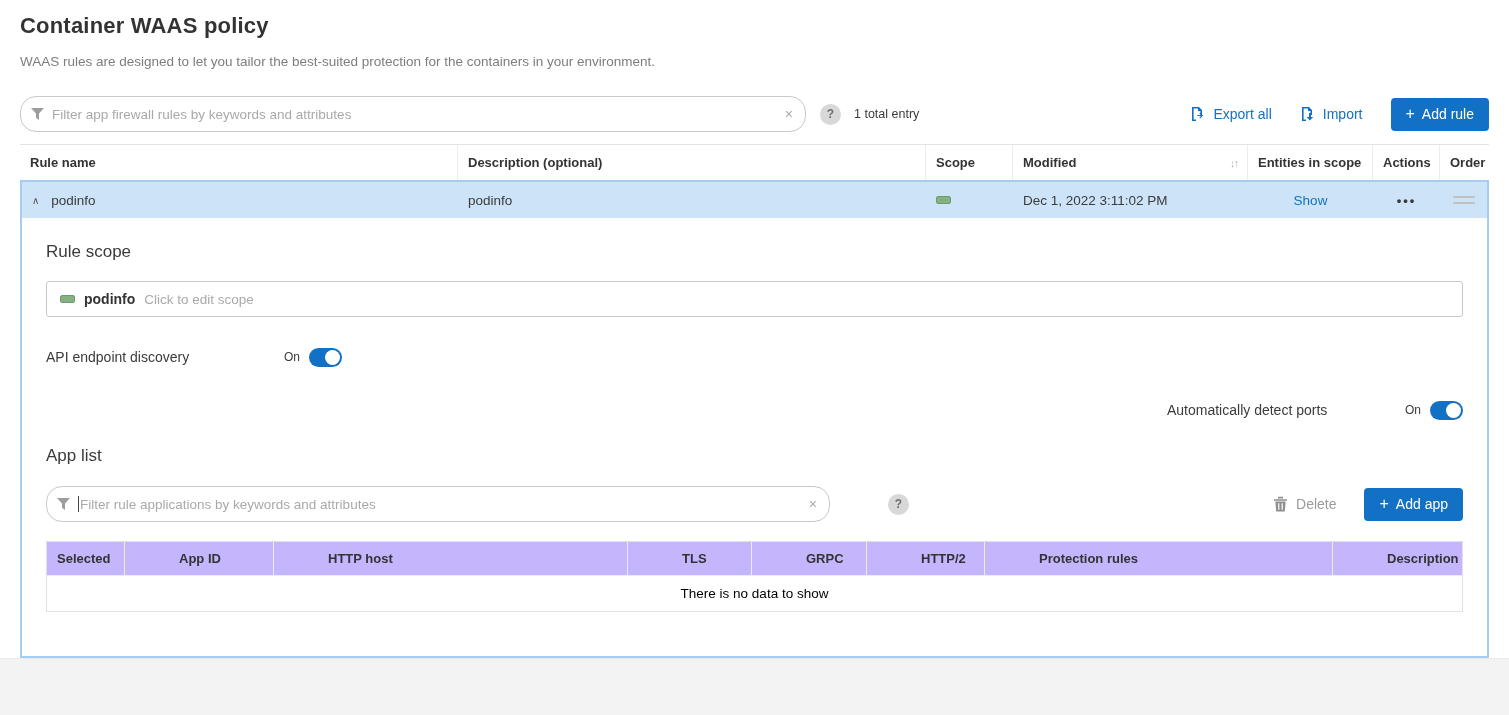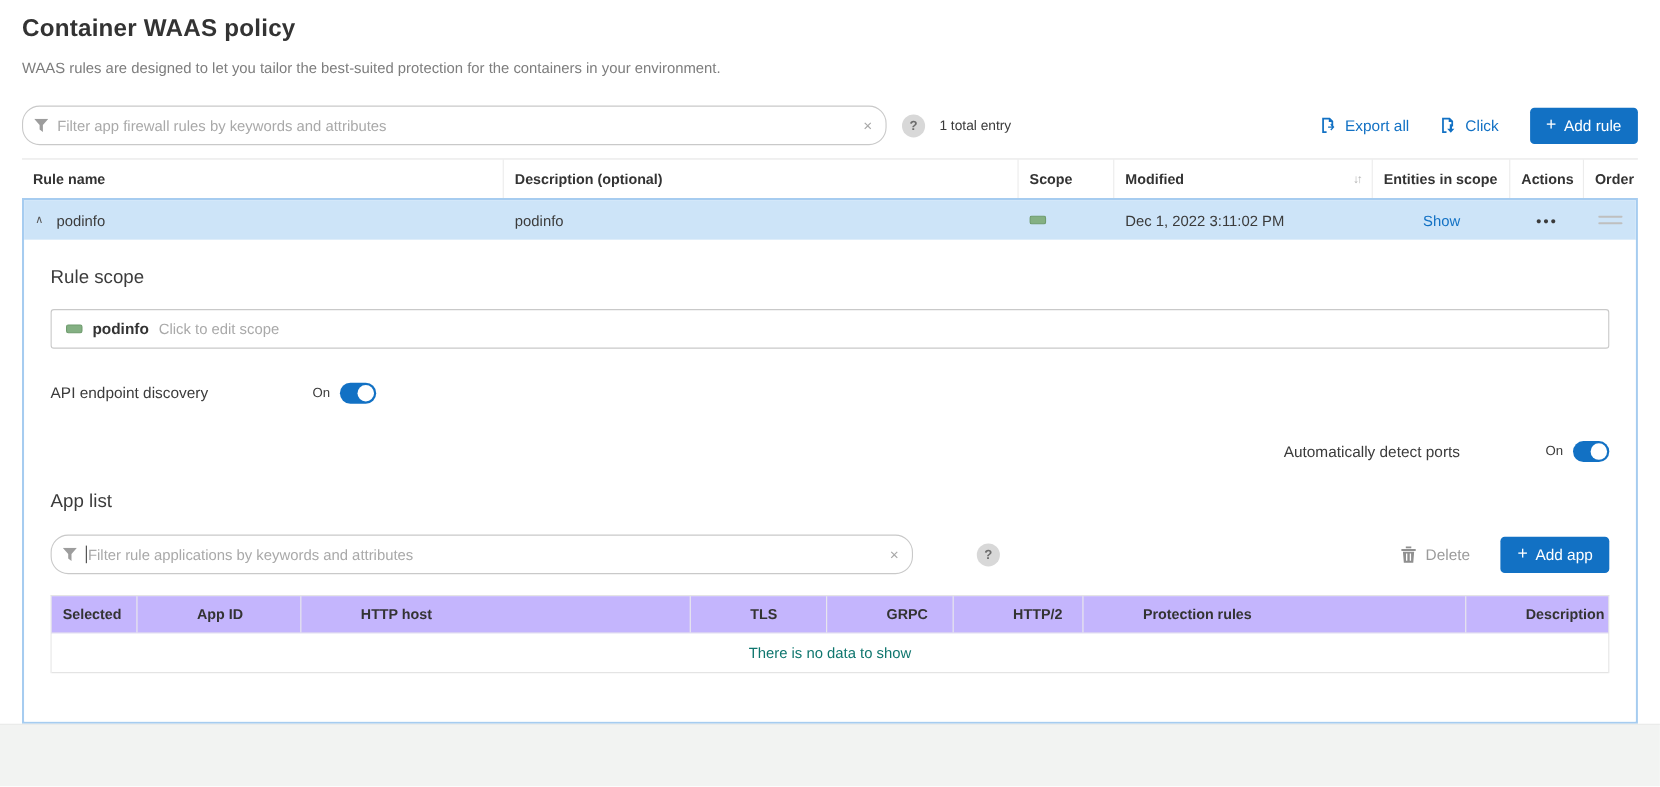--- a/index.html
+++ b/index.html
@@ -114,21 +114,21 @@
     display:grid; grid-template-columns:78px 105px 310px 80px 71px 74px 304px 271px 68px 58px;
     height:34px; background:#c4b5fd; border-bottom:1px solid #ececec;gap:44px;
   }
   .app-header .th {
     display:flex; align-items:center; padding:0 10px; font-size:13px; font-weight:700; color:#333;
     border-right:1px solid #ececec; overflow:hidden; white-space:nowrap;
   }
   .app-header .th:last-child { border-right:none; }
   .empty-row {
     height:36px; display:flex; align-items:center; justify-content:center;
-    font-size:13.5px; color:#0f766e; border-bottom:1px solid #e2e2e2; background:#fff;
+    font-size:13.5px; color:#000000; border-bottom:1px solid #e2e2e2; background:#fff;
   }
   .panel-bottom-space { height:44px; }
 
   .page-footer { flex:1; background:#f2f3f2; border-top:1px solid #e9eae9; }
 
   svg { display:block; }
 </style>
 </head>
 <body>
 
@@ -162,21 +162,21 @@
         </span>
         <span>Export all</span>
       </div>
       <div class="link-btn">
         <span>
           <svg width="16" height="16" viewBox="0 0 16 16">
               <path d="M2 1 h7 l3 3 v5 h-1.6 V5 H8 V2.6 H3.6 v10.8 H6 V15 H2 Z" fill="#1271c4"></path>
               <path d="M11 7 v4 h2.2 L9.9 14.6 6.6 11 H9 V7 Z" fill="#1271c4"></path>
             </svg>
         </span>
-        <span>Click</span>
+        <span>Import</span>
       </div>
       <button class="btn-primary">
         <span class="plus">+</span>
         <span>Add rule</span>
       </button>
     </div>
   </div>
 
   <div class="rules-header">
     <div class="th">

